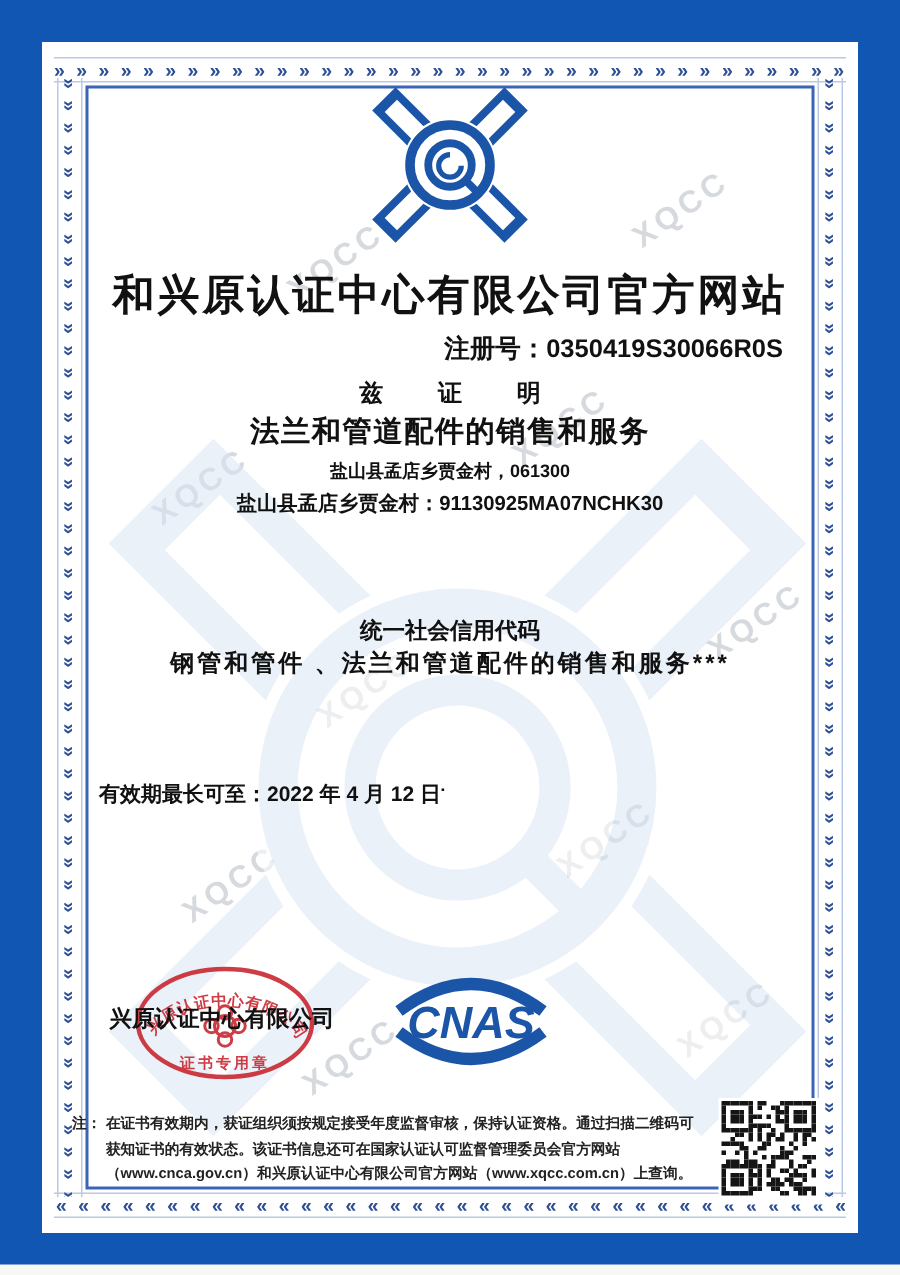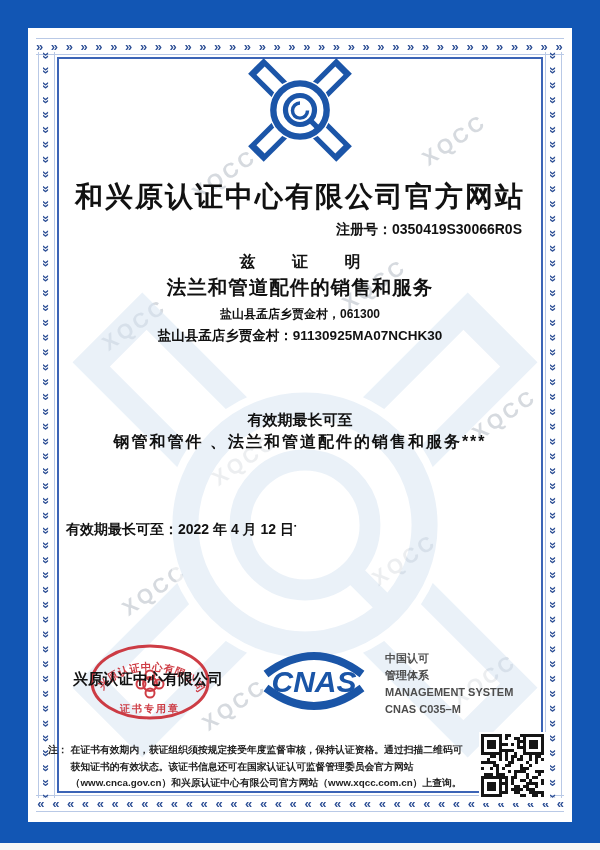--- a/index.html
+++ b/index.html
@@ -30,21 +30,21 @@
   .wm:nth-of-type(9){left:310px;top:490px;} .wm:nth-of-type(10){left:505px;top:455px;}
   .wm:nth-of-type(11){left:140px;top:635px;}.wm:nth-of-type(12){left:390px;top:610px;}
   .wm:nth-of-type(13){left:240px;top:745px;}.wm:nth-of-type(14){left:480px;top:700px;}
   .wm-logo{position:absolute;left:45px;top:265px;opacity:0.55;pointer-events:none;}
 
   
   .abs{position:absolute;}
   .ctr{left:0;right:0;text-align:center;}
   .logo-top{left:242px;top:52px;}
   .title{top:178px;font-size:28px;font-weight:bold;letter-spacing:2px;}
-  .regline{right:78px;top:221px;font-size:14px;font-weight:bold;}
+  .regline{right:78px;top:221px;font-size:17px;font-weight:bold;}
   .certify{top:252px;font-size:16px;font-weight:bold;word-spacing:32px;}
   .company{top:274px;font-size:19.5px;font-weight:bold;letter-spacing:1px;}
   .addr{top:306px;font-size:12px;font-weight:bold;}
   .credit{top:327px;font-size:13.5px;font-weight:bold;}
   .conform{top:356px;font-size:15.5px;font-weight:bold;word-spacing:8px;letter-spacing:1px;}
   .standard{top:378px;font-size:16px;font-weight:bold;letter-spacing:1px;}
   .scope-intro{top:411px;font-size:15px;font-weight:bold;}
   .scope{top:432px;font-size:16px;font-weight:bold;letter-spacing:2px;}
   .sites{top:456px;font-size:12.5px;font-weight:bold;}
   .issue{left:66px;top:500px;font-size:14px;font-weight:bold;}
@@ -131,21 +131,21 @@
 
   <div class="abs ctr title">和兴原认证中心有限公司官方网站</div>
   <div class="abs regline">
     <span>注册号：</span><span>0350419S30066R0S</span>
   </div>
 
   <div class="abs ctr certify">兹 证 明</div>
   <div class="abs ctr company">法兰和管道配件的销售和服务</div>
   <div class="abs ctr addr">盐山县孟店乡贾金村，061300</div>
   <div class="abs ctr credit">盐山县孟店乡贾金村：91130925MA07NCHK30</div>
-  <div class="abs ctr scope-intro">有效期最长可至</div>
+  <div class="abs ctr scope-intro">统一社会信用代码</div>
   <div class="abs ctr scope">钢管和管件 、法兰和管道配件的销售和服务***</div>
 
   <div class="abs valid">
     <span>有效期最长可至：2022 年 4 月 12 日</span><sup>▪</sup>
   </div>
 
 
   <svg class="abs seal" width="124" height="80" viewBox="0 0 124 80">
     <ellipse cx="62" cy="40" rx="58" ry="36" fill="none" stroke="#c8232c" stroke-width="3"></ellipse>
     <path id="sealArcTop" d="M 14 50 A 50 30 0 0 1 110 50" fill="none"></path>
@@ -161,26 +161,20 @@
     </g>
     <text x="62" y="70" text-anchor="middle" font-size="10" font-weight="bold" fill="#c8232c" letter-spacing="2">证书专用章</text>
   </svg>
   <div class="abs issuer-name">兴原认证中心有限公司</div>
 
   <svg class="abs cnas-logo" width="112" height="64" viewBox="0 0 112 64">
     <path d="M8 26 Q56 -10 104 26" fill="none" stroke="#1a55a7" stroke-width="8"></path>
     <path d="M8 40 Q56 76 104 40" fill="none" stroke="#1a55a7" stroke-width="8"></path>
     <text x="56" y="44" text-anchor="middle" font-size="30" font-weight="bold" font-style="italic" fill="#1a55a7" font-family="Liberation Sans, sans-serif">CNAS</text>
   </svg>
-  <div class="abs cnas-text">
-    <div>中国认可</div>
-    <div>管理体系</div>
-    <div>MANAGEMENT SYSTEM</div>
-    <div>CNAS C035–M</div>
-  </div>
 
   <div class="abs note">
     <span class="note-prefix">注：</span>
     <span class="note-body">在证书有效期内，获证组织须按规定接受年度监督审核，保持认证资格。通过扫描二维码可获知证书的有效状态。该证书信息还可在国家认证认可监督管理委员会官方网站（www.cnca.gov.cn）和兴原认证中心有限公司官方网站（www.xqcc.com.cn）上查询。</span>
   </div>
 
   <div class="abs qr">
     <div class="qr-grid">
         <i style="left:0px;top:0px"></i>
         <i style="left:3px;top:0px"></i>

